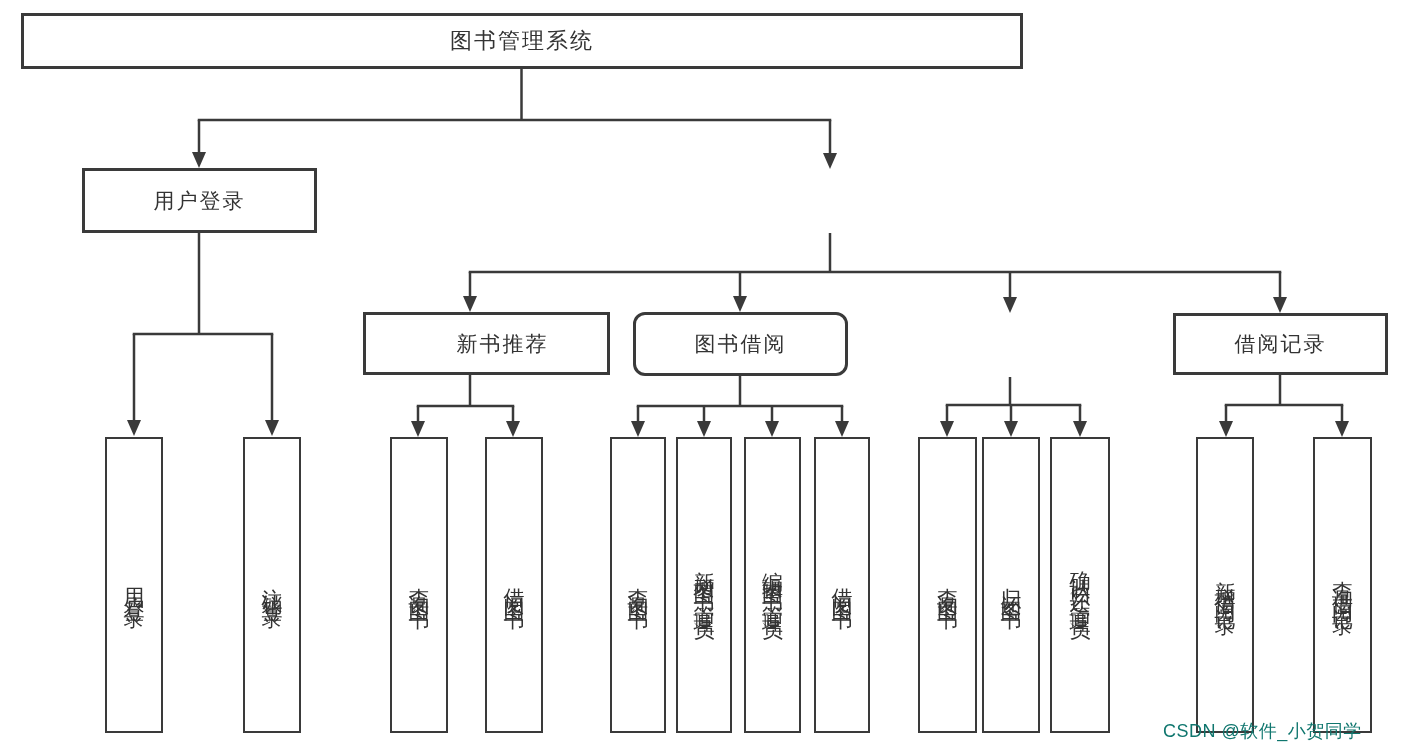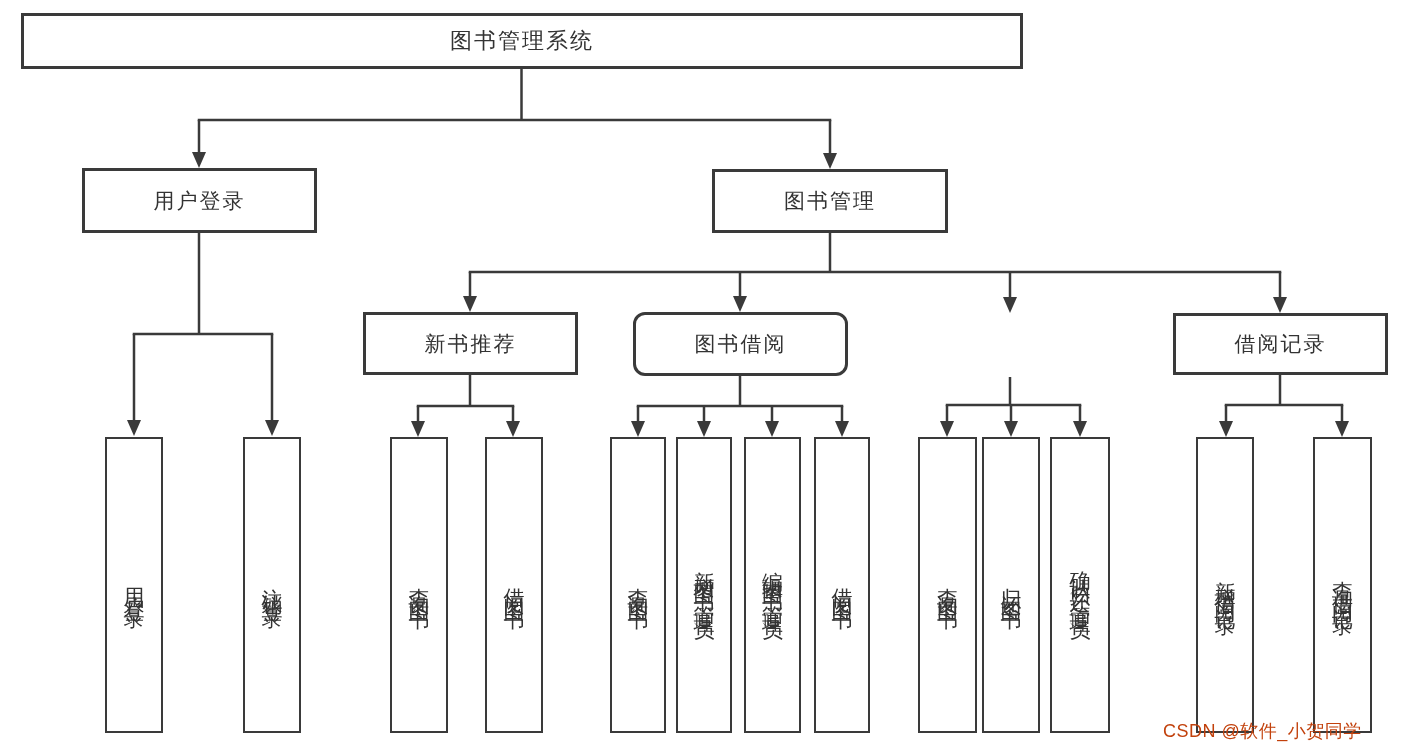--- a/index.html
+++ b/index.html
@@ -43,21 +43,21 @@
     font-size: 21px;
     letter-spacing: 7px;
     color: #333333;
     white-space: nowrap;
   }
   .watermark {
     position: absolute;
     left: 1163px;
     top: 719px;
     font-size: 18px;
-    color: #c2410c;
+    color: #0f766e;
     letter-spacing: 0.5px;
     z-index: 5;
     white-space: nowrap;
   }
 </style>
 </head>
 <body>
 
 <div id="canvas">
 
@@ -123,23 +123,22 @@
       <polygon points="1004,421 1018,421 1011,437"></polygon>
       <polygon points="1073,421 1087,421 1080,437"></polygon>
       <polygon points="1219,421 1233,421 1226,437"></polygon>
       <polygon points="1335,421 1349,421 1342,437"></polygon>
     </g>
   </svg>
 
   <div class="hbox root" style="left:21px; top:13px; width:996px; height:50px;">图书管理系统</div>
 
   <div class="hbox" style="left:82px; top:168px; width:229px; height:59px;">用户登录</div>
-  <div class="hbox" style="left:712px; top:169px; width:230px; height:58px;">图书管理</div>
 
-  <div class="hbox" style="left:363px; top:312px; width:209px; height:57px;">新书推荐</div>
+  <div class="hbox" style="left:363px; top:312px; width:209px; height:57px;padding-left:32px;">新书推荐</div>
   <div class="hbox" style="left:633px; top:312px; width:209px; height:58px;border-radius:12px;">图书借阅</div>
   <div class="hbox" style="left:1173px; top:313px; width:209px; height:56px;">借阅记录</div>
 
   <div class="vbox" style="left:105px; width:54px;">
     <span class="vtext">用户登录</span>
   </div>
   <div class="vbox" style="left:243px; width:54px;">
     <span class="vtext">注销登录</span>
   </div>
 

